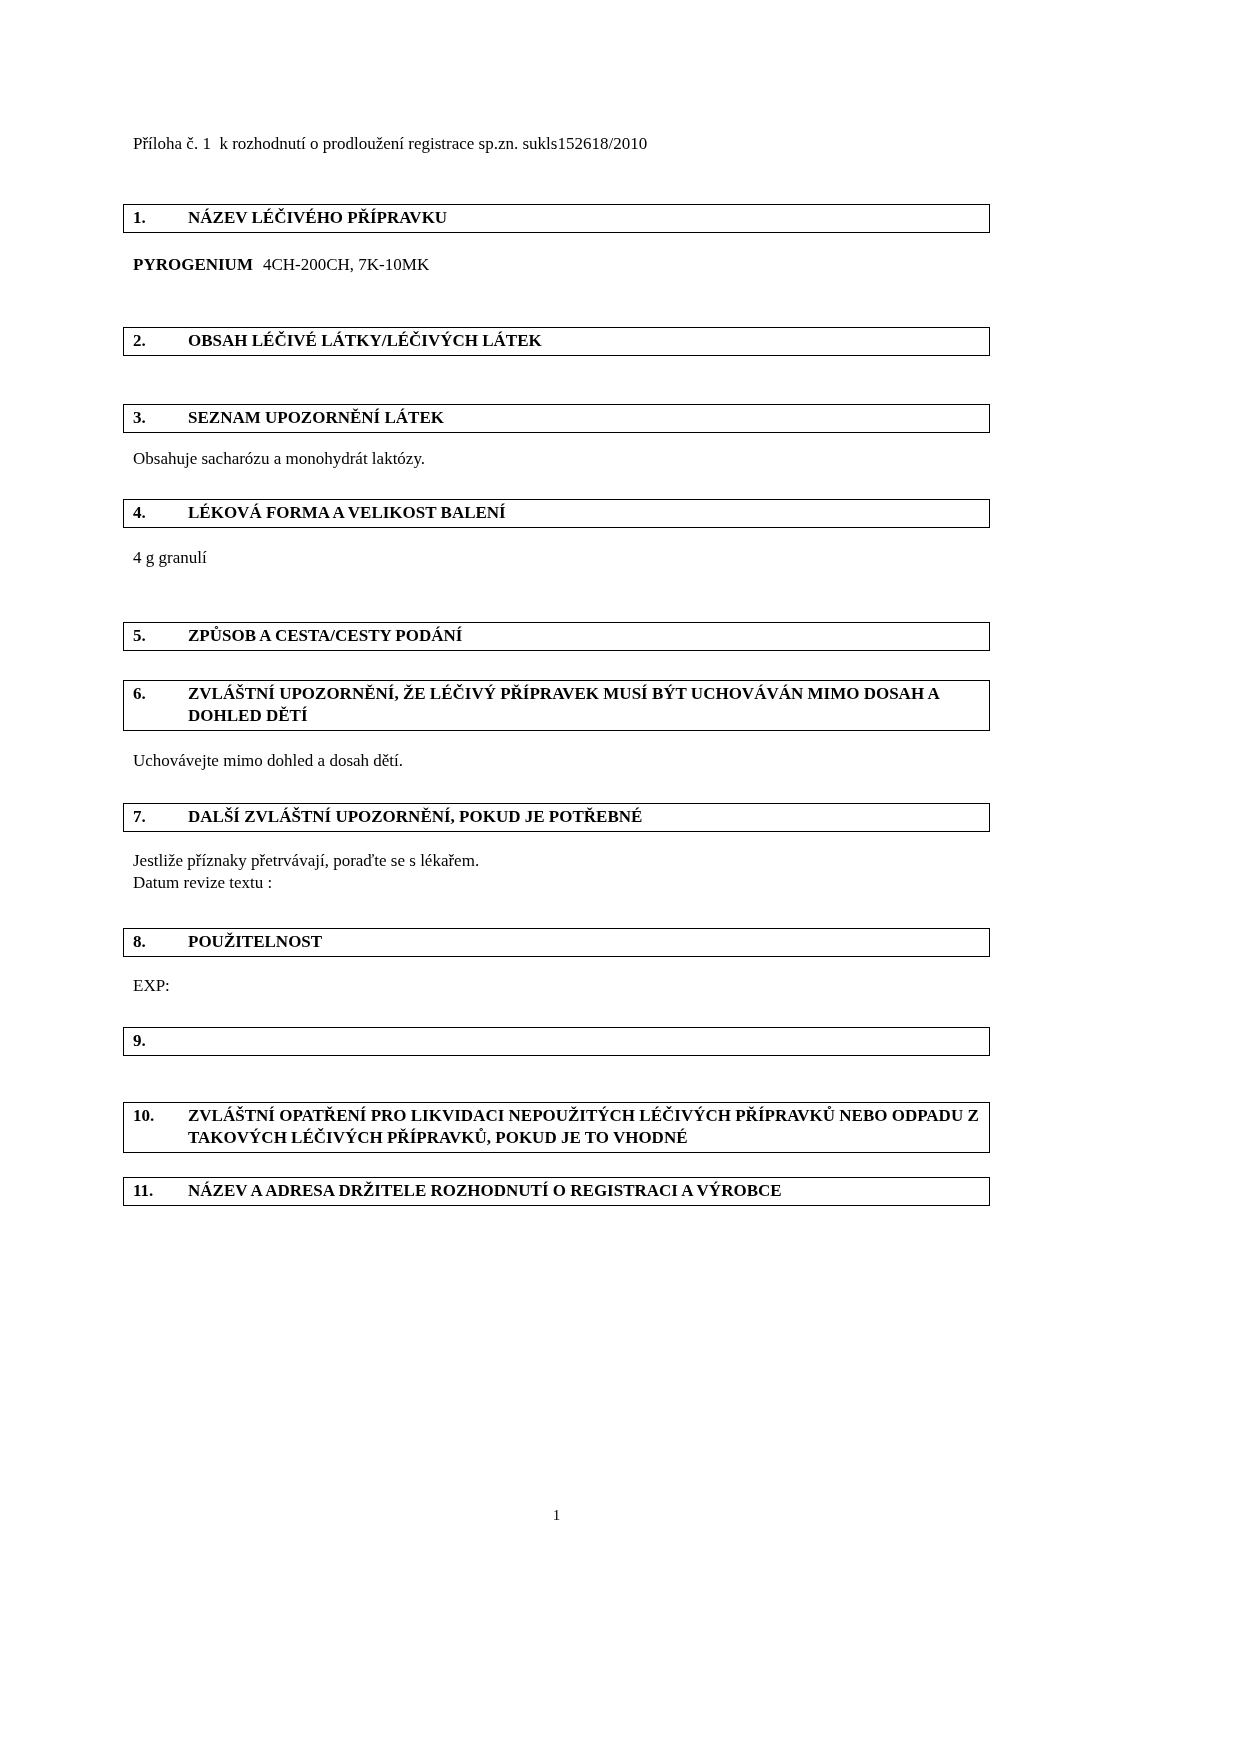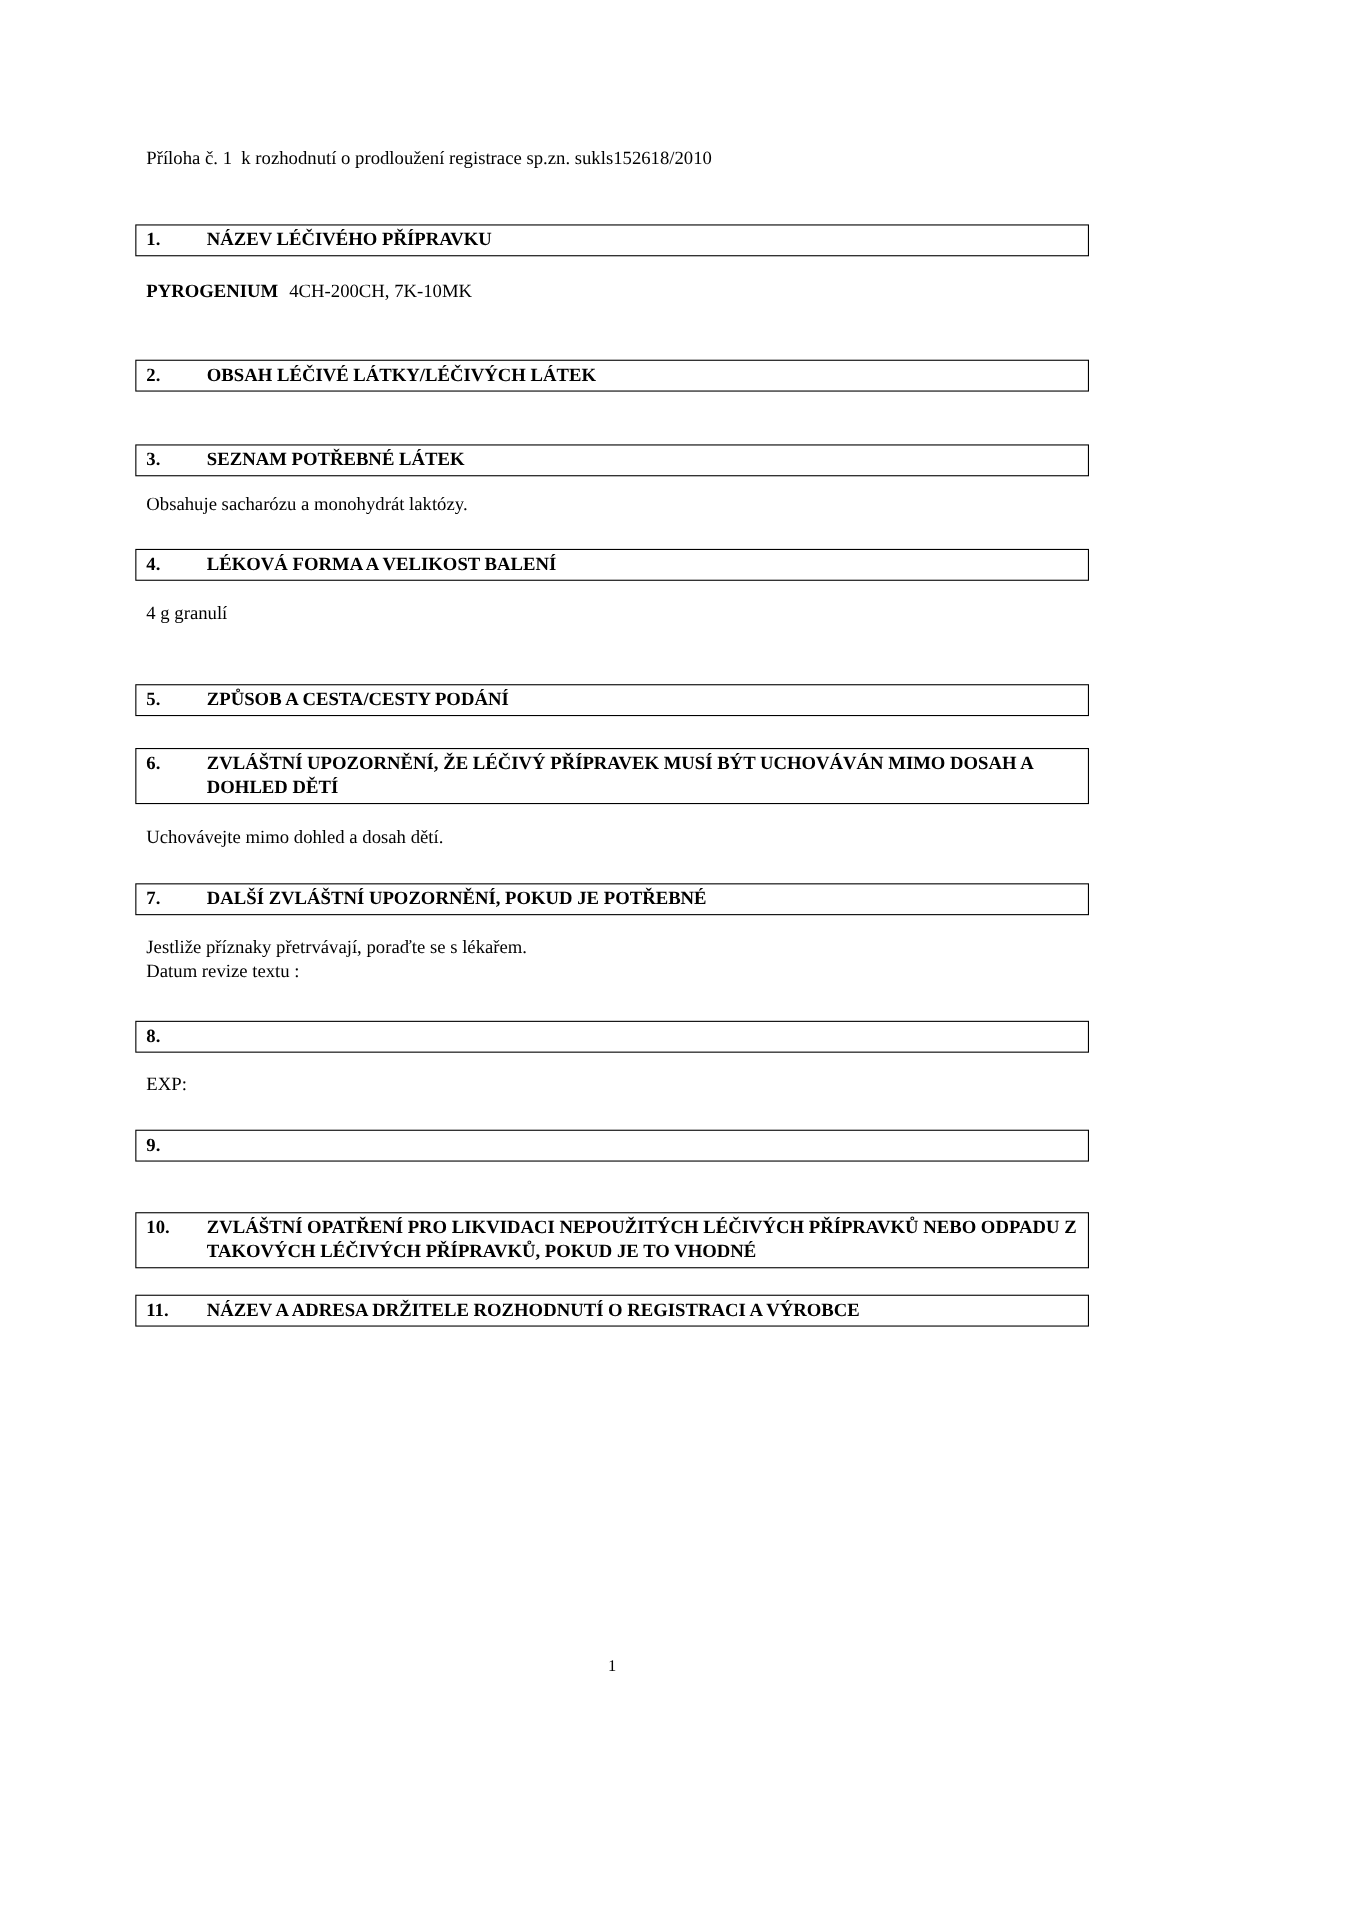--- a/index.html
+++ b/index.html
@@ -73,21 +73,21 @@
     </div>
     <p class="body-text" style="margin:21px 0 0 10px"><span class="bold">PYROGENIUM</span><span class="strengths">4CH-200CH, 7K-10MK</span></p>
 
     <div class="section-box" style="margin-top:51px">
       <span class="sec-num">2.</span>
       <span class="sec-title">OBSAH LÉČIVÉ LÁTKY/LÉČIVÝCH LÁTEK</span>
     </div>
 
     <div class="section-box" style="margin-top:48px">
       <span class="sec-num">3.</span>
-      <span class="sec-title">SEZNAM POTŘEBNÉ LÁTEK</span>
+      <span class="sec-title">SEZNAM UPOZORNĚNÍ LÁTEK</span>
     </div>
     <p class="body-text" style="margin:15px 0 16px 10px">Obsahuje sacharózu a monohydrát laktózy.</p>
 
     <div class="section-box" style="margin-top:29px">
       <span class="sec-num">4.</span>
       <span class="sec-title">LÉKOVÁ FORMA A VELIKOST BALENÍ</span>
     </div>
     <p class="body-text" style="margin:19px 0 0 10px">4 g granulí</p>
 
     <div class="section-box" style="margin-top:53px">
@@ -105,20 +105,21 @@
       <span class="sec-num">7.</span>
       <span class="sec-title">DALŠÍ ZVLÁŠTNÍ UPOZORNĚNÍ, POKUD JE POTŘEBNÉ</span>
     </div>
     <div class="body-text" style="margin:18px 0 0 10px">
       <div>Jestliže příznaky přetrvávají, poraďte se s lékařem.</div>
       <div>Datum revize textu :</div>
     </div>
 
     <div class="section-box" style="margin-top:34px">
       <span class="sec-num">8.</span>
+      <span class="sec-title">POUŽITELNOST</span>
     </div>
     <p class="body-text" style="margin:18px 0 0 10px">EXP:</p>
 
     <div class="section-box" style="margin-top:30px">
       <span class="sec-num">9.</span>
     </div>
 
     <div class="section-box" style="margin-top:46px">
       <span class="sec-num">10.</span>
       <span class="sec-title">ZVLÁŠTNÍ OPATŘENÍ PRO LIKVIDACI NEPOUŽITÝCH LÉČIVÝCH PŘÍPRAVKŮ NEBO ODPADU Z TAKOVÝCH LÉČIVÝCH PŘÍPRAVKŮ, POKUD JE TO VHODNÉ</span>

